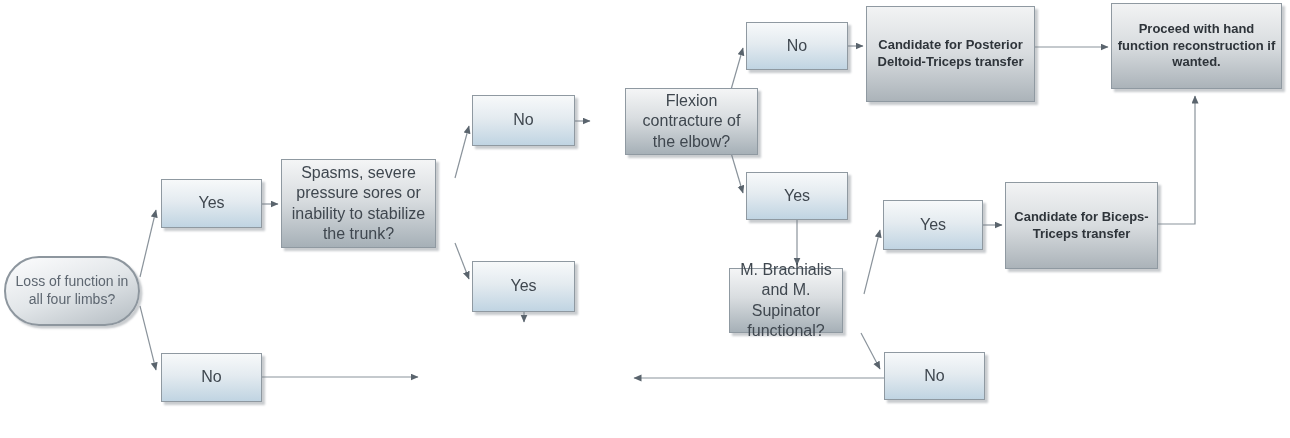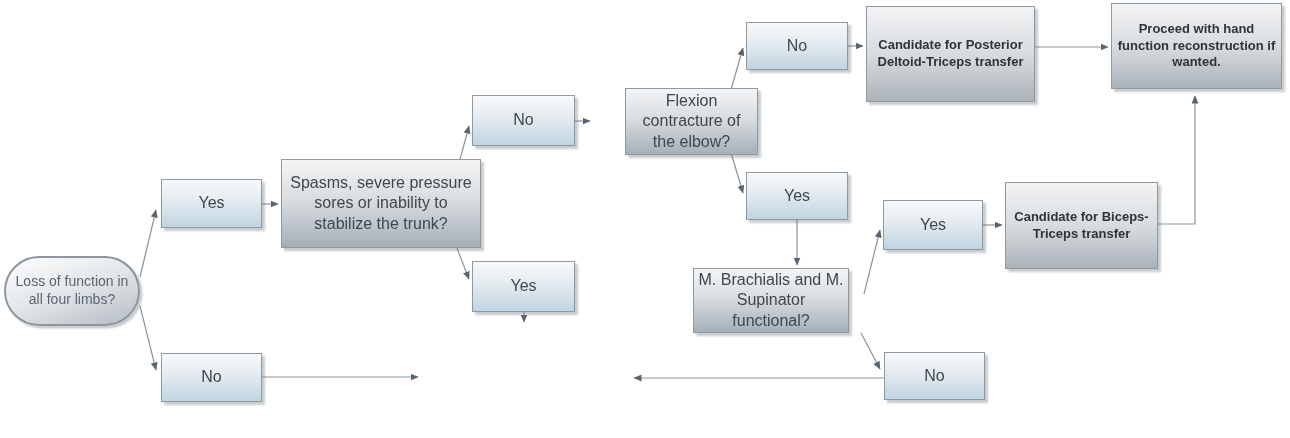--- a/index.html
+++ b/index.html
@@ -47,29 +47,29 @@
     border: 2px solid #8d969e;
     background: linear-gradient(160deg, #fdfdfe 0%, #e2e6e9 50%, #b4bcc2 100%);
     color: #5d6670;
     font-size: 14px;
     text-align: center;
   }
   
   #n-start      { left: 4px;    top: 256px; width: 136px; height: 70px; }
   #n-yes1       { left: 161px;  top: 179px; width: 101px; height: 49px; }
   #n-no1        { left: 161px;  top: 353px; width: 101px; height: 49px; }
-  #n-spasms     { left: 281px;  top: 159px; width: 200px; height: 89px; align-items: center; }
+  #n-spasms     { left: 281px;  top: 159px; width: 155px; height: 89px; align-items: center; }
   #n-no2        { left: 472px;  top: 95px;  width: 103px; height: 51px; }
   #n-yes2       { left: 472px;  top: 261px; width: 103px; height: 51px; }
   #n-flexion    { left: 593px;  top: 88px;  width: 133px; height: 67px; margin-left: 32px; }
   #n-no3        { left: 746px;  top: 22px;  width: 102px; height: 48px; }
   #n-yes3       { left: 746px;  top: 172px; width: 102px; height: 48px; }
   #n-posterior  { left: 866px;  top: 6px;   width: 169px; height: 96px; justify-content: center; }
   #n-proceed    { left: 1111px; top: 3px;   width: 171px; height: 86px; }
-  #n-brachialis { left: 693px;  top: 268px; width: 156px; height: 65px; }
+  #n-brachialis { left: 729px;  top: 268px; width: 114px; height: 65px; }
   #n-yes4       { left: 883px;  top: 200px; width: 100px; height: 50px; }
   #n-biceps     { left: 1005px; top: 182px; width: 153px; height: 87px; }
   #n-no4        { left: 884px;  top: 352px; width: 101px; height: 48px; }
   #n-nocand     { left: 422px;  top: 325px; width: 206px; height: 101px; font-size: 15px; }
 </style>
 </head>
 <body>
 
 <div class="canvas">
 

